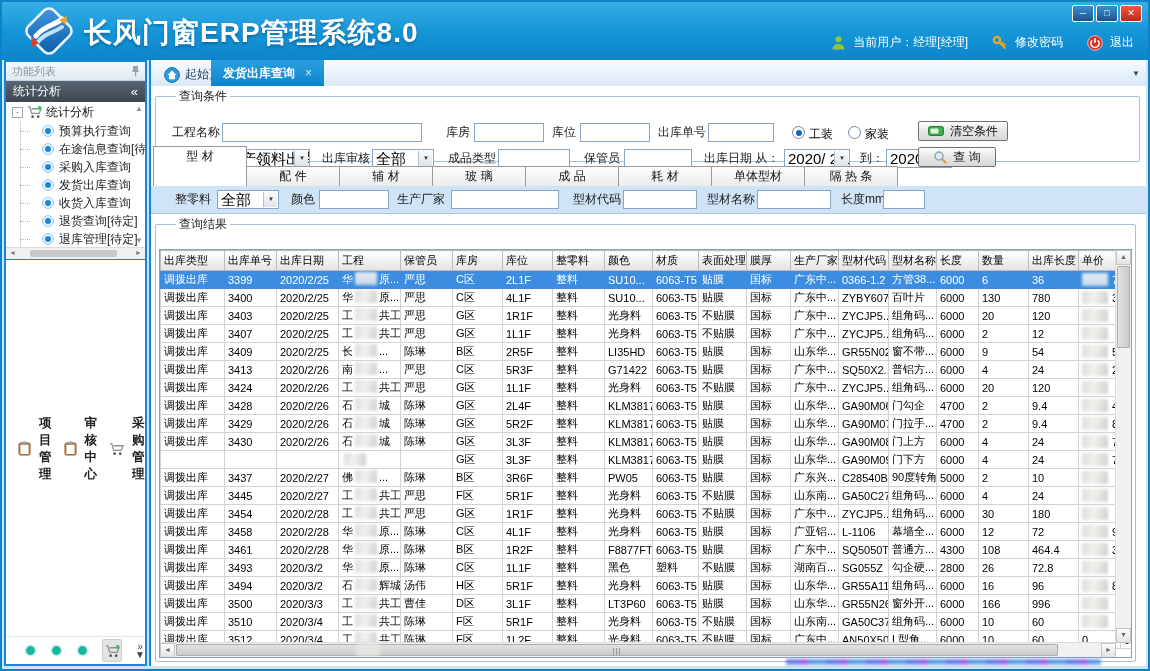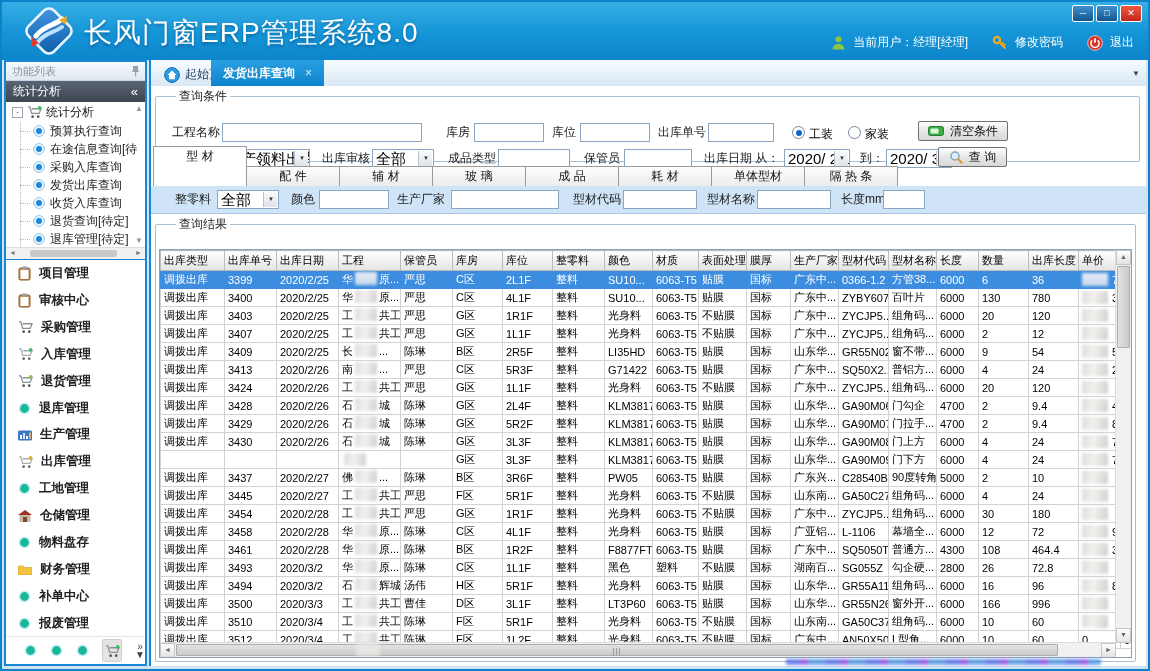--- a/index.html
+++ b/index.html
@@ -1,43 +1,43 @@
 <!DOCTYPE html>
 <html><head>
 <meta charset="utf-8">
 <style>
   html,body{margin:0;padding:0;background:#9db6c6;font-family:"Liberation Sans","DejaVu Sans",sans-serif;}
   .window{position:relative;width:1150px;height:671px;box-sizing:border-box;border:2px solid #0d82c8;background:#cfe3f2;overflow:hidden;}
   
   .titlebar{position:absolute;left:0;top:0;right:0;height:58px;background:linear-gradient(180deg,#35aee6 0%,#1494d6 55%,#0d85cb 100%);}
   .logo{position:absolute;left:20px;top:3px;}
-  .app-title{position:absolute;left:82px;top:12px;font-size:28px;font-weight:normal;color:#fff;letter-spacing:1px;text-shadow:0 2px 3px rgba(0,60,110,.45);}
+  .app-title{position:absolute;left:82px;top:12px;font-size:28px;font-weight:bold;color:#fff;letter-spacing:1px;text-shadow:0 2px 3px rgba(0,60,110,.45);}
   .winctl{position:absolute;right:6px;top:3px;display:flex;gap:2px;}
   .wc{width:20px;height:15px;border:1px solid #fff;border-radius:2px;font-size:9px;line-height:14px;text-align:center;color:#fff;cursor:pointer;background:linear-gradient(#3f8fd0,#13568e);}
   .wc.close{background:linear-gradient(#f0593f,#c1261a);font-weight:bold;}
   .userbar{position:absolute;right:14px;top:32px;display:flex;align-items:center;gap:7px;color:#fff;font-size:12px;}
   .userbar .gap{width:10px;}
   
   .sidebar{position:absolute;left:2px;top:58px;width:143px;bottom:3px;background:#fff;border:2px solid #1886d6;box-sizing:border-box;}
   .funcbar{height:18px;background:linear-gradient(#f6fafd,#dfe9f1);border-bottom:1px solid #c4d4e2;color:#8a949d;font-size:11px;line-height:18px;padding:0 6px;position:relative;}
   .funcbar .pin{position:absolute;right:5px;top:3px;}
   .secthead{height:21px;background:linear-gradient(#5a6472,#3d4650);color:#fff;font-size:12px;line-height:21px;padding:0 7px;position:relative;}
   .secthead .collapse{position:absolute;right:7px;top:0;font-size:13px;cursor:pointer;}
   .tree{position:relative;height:157px;border-bottom:2px solid #1886d6;background:#fff;overflow:hidden;}
   .tree-root{height:20px;display:flex;align-items:center;gap:4px;font-size:12px;color:#111;padding-left:6px;}
   .expander{width:9px;height:9px;border:1px solid #9aa7b2;font-size:8px;line-height:7px;text-align:center;color:#555;background:#fff;}
-  .tree-item{height:18px;display:flex;align-items:center;gap:5px;font-size:12px;color:#222;padding-left:27px;white-space:nowrap;cursor:pointer;position:relative;}
+  .tree-item{height:18px;display:flex;align-items:center;gap:5px;font-size:12px;color:#222;padding-left:36px;white-space:nowrap;cursor:pointer;position:relative;}
   .tree-item::before{content:"";position:absolute;left:14px;width:10px;border-top:1px dotted #b0b8c0;}
   .tree-guide{position:absolute;left:14px;top:20px;bottom:12px;border-left:1px dotted #b0b8c0;}
   .tree-vup{position:absolute;right:2px;top:2px;font-size:8px;color:#8a97a2;}
   .tree-vdn{position:absolute;right:2px;bottom:14px;font-size:8px;color:#8a97a2;}
   .tree-hbar{position:absolute;left:0;right:0;bottom:0;height:11px;background:#f1f1f1;border-top:1px solid #ddd;}
   .tree-hbar .arr{position:absolute;top:1px;font-size:7px;color:#777;}
   .tree-hbar .thumb{position:absolute;left:24px;right:28px;top:2px;bottom:2px;background:#c9c9c9;border-radius:2px;}
-  .menu{position:absolute;top:198px;bottom:27px;left:0;right:0;display:flex;flex-direction:column;background:#fff;}
+  .menu{position:absolute;top:198px;bottom:27px;left:0;right:0;display:flex;flex-direction:row;background:#fff;}
   .mi{flex:1;display:flex;align-items:center;gap:8px;padding-left:12px;font-size:12.5px;font-weight:bold;color:#222;cursor:pointer;}
   .mfoot{position:absolute;left:0;right:0;bottom:0;height:27px;border-top:1px solid #dfe6ec;display:flex;align-items:center;gap:13px;padding-left:18px;background:#fff;}
   .mfoot .cartbtn{width:24px;height:21px;background:#e4e4e4;border:1px solid #cfcfcf;border-radius:2px;display:flex;align-items:center;justify-content:center;cursor:pointer;}
   .mfoot .more{font-size:10px;color:#444;line-height:8px;text-align:center;cursor:pointer;}
   
   .main{position:absolute;left:147px;top:58px;right:2px;bottom:3px;background:#fff;border-left:2px solid #1886d6;box-sizing:border-box;}
   .tabbar{position:absolute;left:0;right:0;top:0;height:26px;background:linear-gradient(#f8fbfe,#d9e8f5);}
   .tab-home{position:absolute;left:3px;top:3px;height:23px;display:flex;align-items:center;gap:5px;padding:0 10px;font-size:12px;color:#1c3c5c;cursor:pointer;}
   .tab-active{position:absolute;left:60px;top:0;height:26px;display:flex;align-items:center;gap:10px;padding:0 12px;background:linear-gradient(#2aa0e2,#0d83cc);color:#fff;font-size:12px;font-weight:bold;cursor:pointer;}
   .tab-active .x{font-weight:normal;font-size:12px;color:#dff0fb;cursor:pointer;}
@@ -459,21 +459,21 @@
       <span class="lb" style="left:166px;top:44px">出库审核</span>
       <span class="combo" style="left:216px;top:44px;width:62px"><span>全部</span></span>
       <span class="lb" style="left:292px;top:44px">成品类型</span>
       <input class="tin" style="left: 342px; top: 44px; width: 72px;">
       <span class="lb" style="left:428px;top:44px">保管员</span>
       <input class="tin" style="left: 468px; top: 44px; width: 68px;">
       <span class="lb" style="left:548px;top:44px">出库日期 从：</span>
       <span class="combo" style="left:628px;top:44px;width:66px"><span>2020/ 2/16</span></span>
       <span class="lb" style="left:704px;top:44px">到：</span>
       <span class="combo" style="left:730px;top:44px;width:66px"><span>2020/ 3/16</span></span>
-      <span class="wfbtn" style="left:782px;top:42px;width:69px;justify-content:center">
+      <span class="wfbtn" style="left:762px;top:42px;width:78px;justify-content:center">
         <span class="ic">
             <svg width="14" height="14">
               <circle cx="6" cy="6" r="4" fill="#dfeef8" stroke="#7da7c8" stroke-width="1.5"></circle>
               <path d="M9 9l3.5 3.5" stroke="#e8962e" stroke-width="2.2" stroke-linecap="round"></path>
             </svg>
           </span>
         <span>查  询</span>
       </span>
     </fieldset>
 

